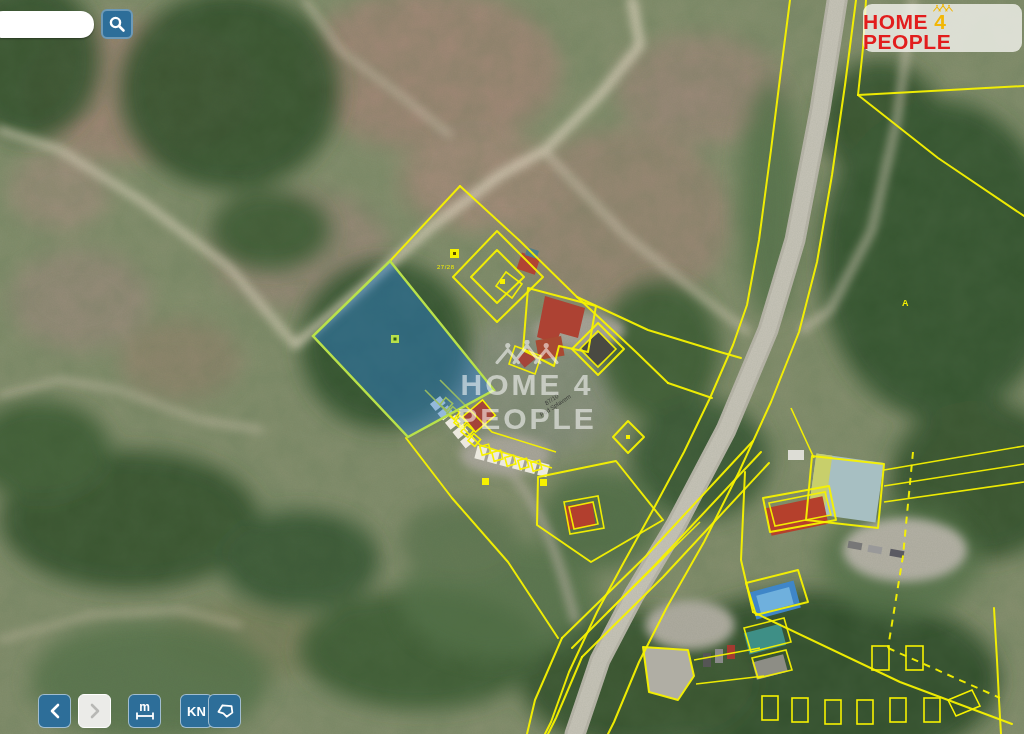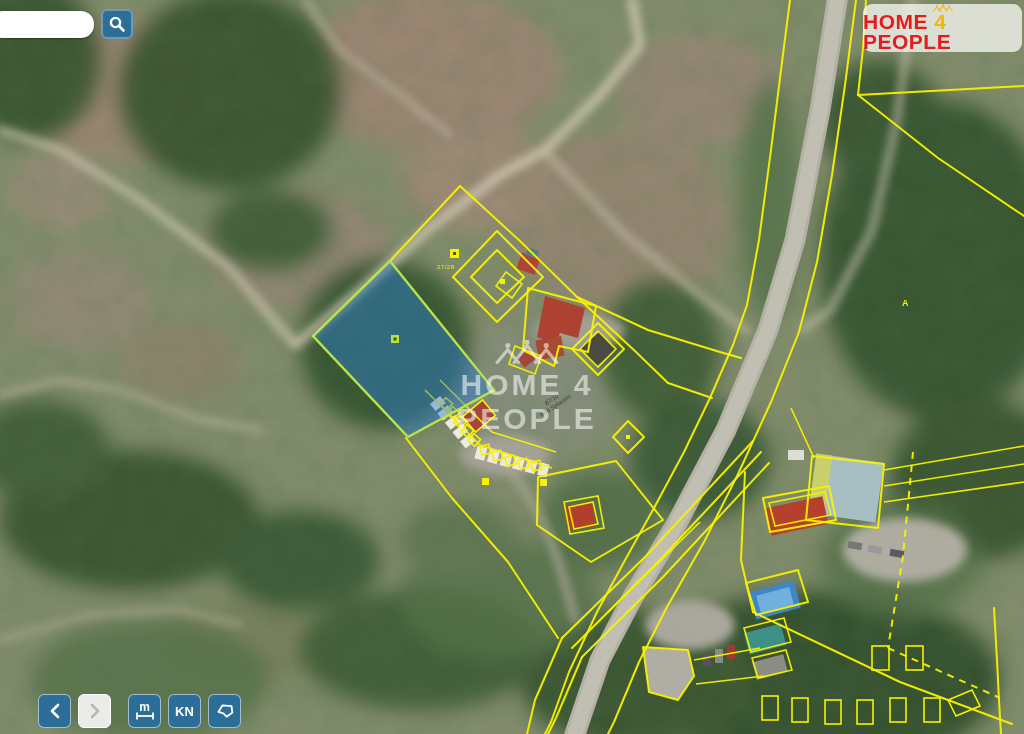--- a/index.html
+++ b/index.html
@@ -38,21 +38,21 @@
   #brand .w-red{color:var(--logo-red);} #brand .w-gold{color:var(--logo-gold);}
   
   .tbtn{position:absolute;top:694px;width:33px;height:34px;border-radius:6px;background:var(--button-blue);
     border:1px solid rgba(255,255,255,.55);display:flex;align-items:center;justify-content:center;
     color:#fff;font-weight:bold;font-size:13px;cursor:pointer;padding:0;box-sizing:border-box;}
   .tbtn.disabled{background:var(--button-disabled-bg);color:#b8b8b5;border-color:#fff;}
   #btn-layers{left:0;top:697px;width:30px;height:30px;border-radius:3px;background:#fff;border:none;
     display:flex;align-items:center;justify-content:center;cursor:pointer;}
   #btn-layers .caret{width:0;height:0;border-left:6px solid transparent;border-right:6px solid transparent;
     border-top:8px solid #1a1a1a;}
-  #btn-back{left:38px;} #btn-fwd{left:78px;} #btn-measure{left:128px;} #btn-kn{left:168px;align-items:center;} #btn-poly{left:208px;}
+  #btn-back{left:38px;} #btn-fwd{left:78px;} #btn-measure{left:128px;} #btn-kn{left:180px;align-items:center;} #btn-poly{left:208px;}
   #btn-measure .mwrap{display:flex;flex-direction:column;align-items:center;line-height:9px;}
   #btn-measure .mlabel{font-size:12px;font-weight:bold;}
 </style>
 </head>
 <body>
 
 <div id="stage">
 
   <svg id="mapsvg" width="1024" height="734" viewBox="0 0 1024 734">
     <defs>

